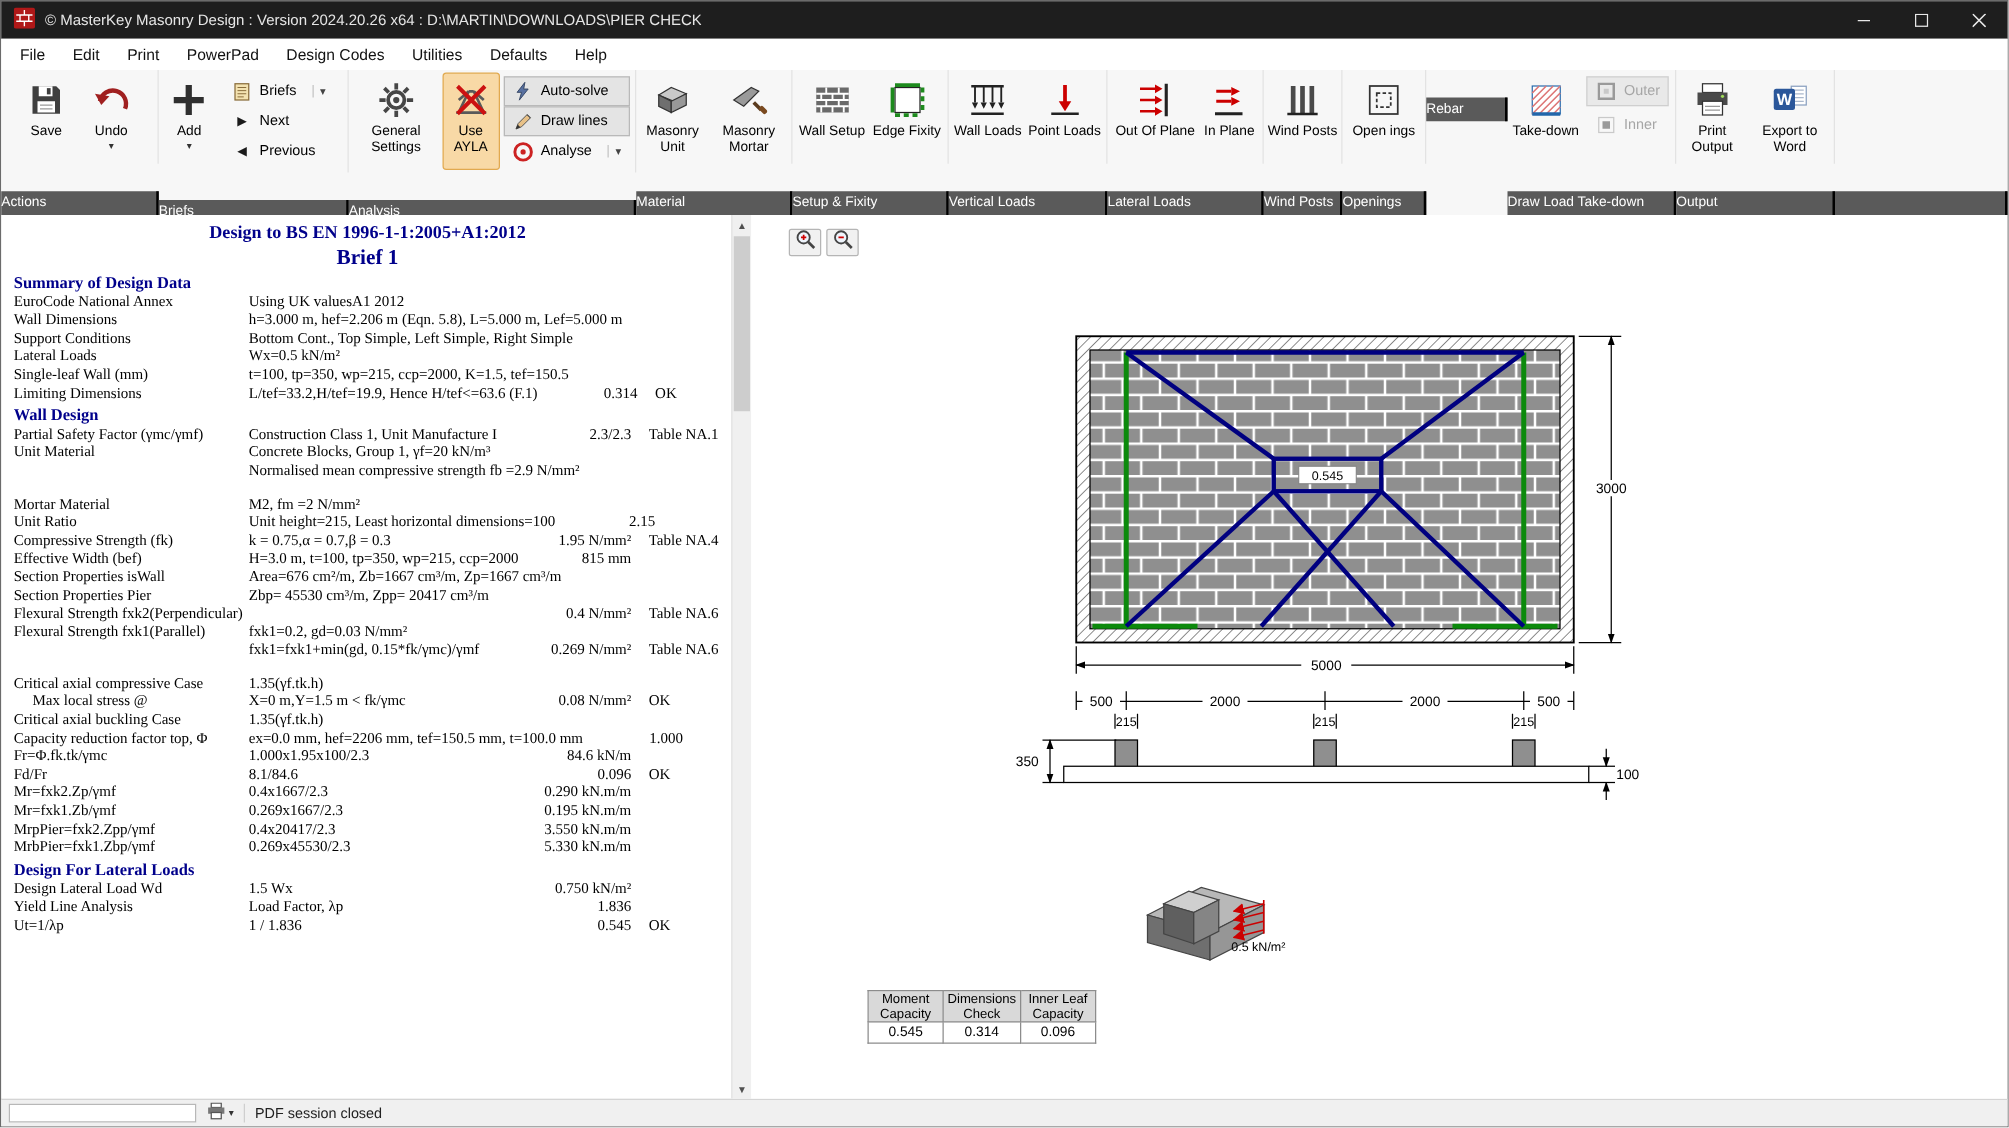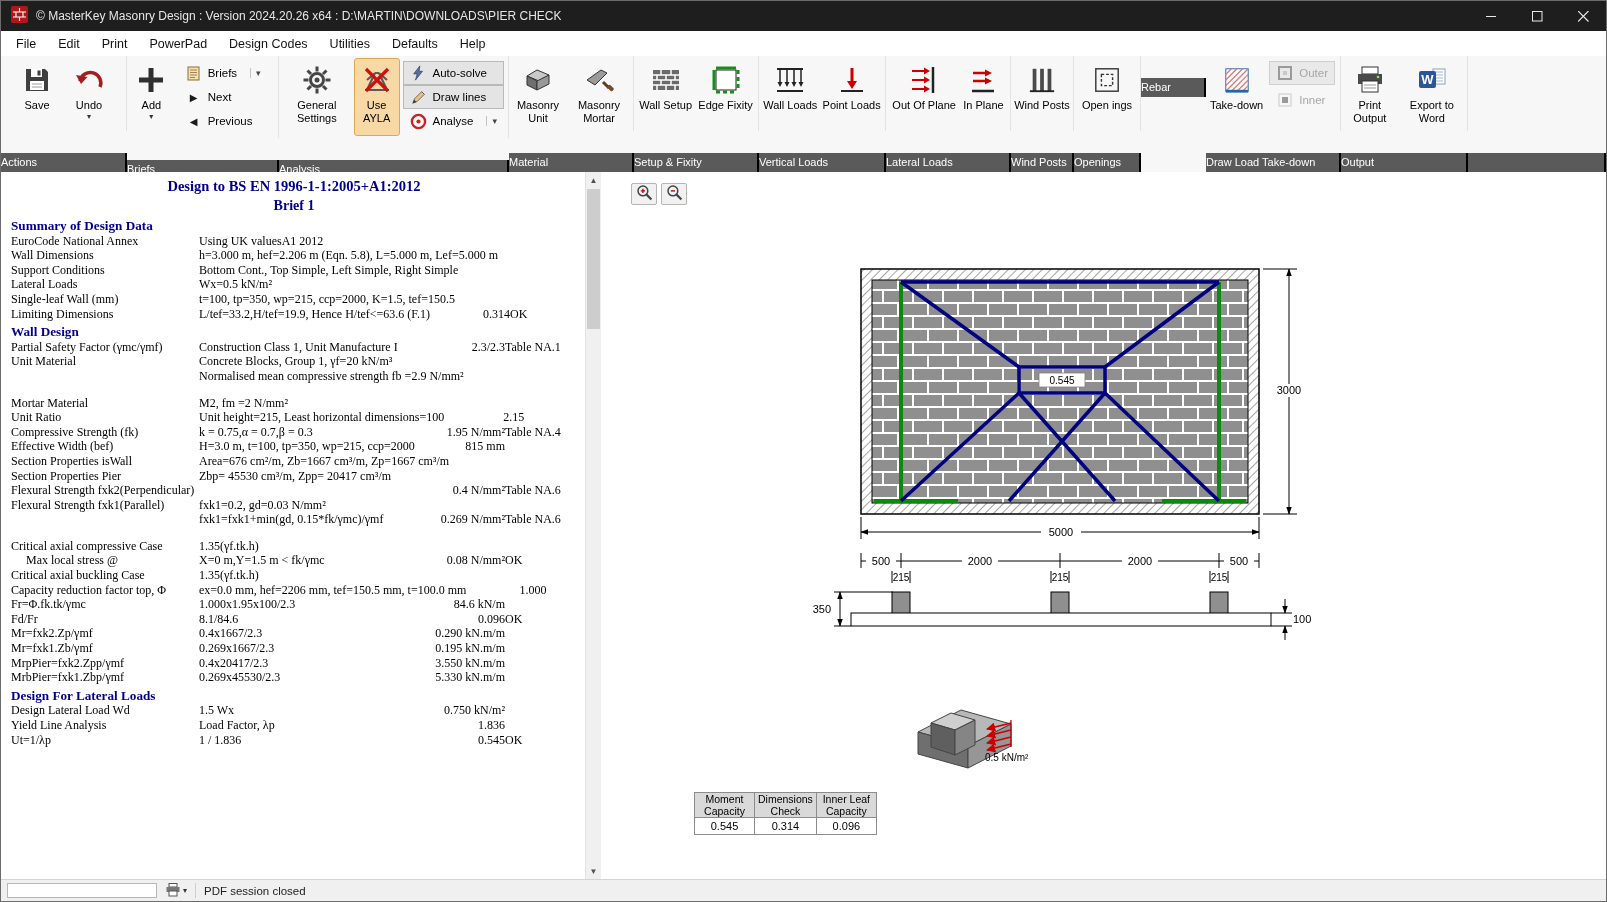--- a/index.html
+++ b/index.html
@@ -42,27 +42,27 @@
   .caret2 { font-size:9px; color:#444; margin-left:8px; padding-left:5px; border-left:1px solid #c4c4c4; }
   .tri { font-size:10px; color:#1a1a1a; }
   .disab { color:#a6a6a6; }
   .sb.outerbox { background:#e9e9e9; border:1px solid #cfcfcf; }
 
   
   .content { flex:1; display:flex; overflow:hidden; }
   .report { width:584px; flex:none; background:#fff; padding:5px 8px 0 10px;
             font-family:"Liberation Serif",serif; font-size:12px; color:#000; overflow:hidden; }
   .rtitle .t1 { font-size:14.5px; font-weight:bold; color:#00008B; text-align:center; line-height:19px; }
-  .rtitle .t2 { font-size:14px; font-weight:bold; color:#00008B; text-align:center; line-height:19px; }
+  .rtitle .t2 { font-size:17px; font-weight:bold; color:#00008B; text-align:center; line-height:19px; }
   .rrows { margin-top:4px; }
   .rrow { display:flex; line-height:14.6px; }
   .c1 { width:188px; flex:none; }
   .c2 { flex:1; white-space:nowrap; }
   .c3 { width:80px; flex:none; text-align:right; }
-  .c4 { width:72px; flex:none; }
+  .c4 { width:72px; flex:none; padding-left:14px; }
   .rrow.sec { margin-top:4px; }
   .rrow.sec .c1 { width:auto; color:#00008B; font-weight:bold; font-size:13.2px; }
   .rrow.indent .c1 { padding-left:15px; }
   .rrow.spacer { height:12px; }
 
   .vscroll { width:16px; flex:none; background:#f0f0f0; border-left:1px solid #e2e2e2; position:relative;
              font-size:8px; color:#505050; }
   .sarrow { height:16px; display:flex; align-items:center; justify-content:center; }
   .sarrow.down { position:absolute; bottom:0; left:0; right:0; }
   .sthumb { position:absolute; top:17px; left:1px; width:13px; height:140px; background:#cdcdcd; }

